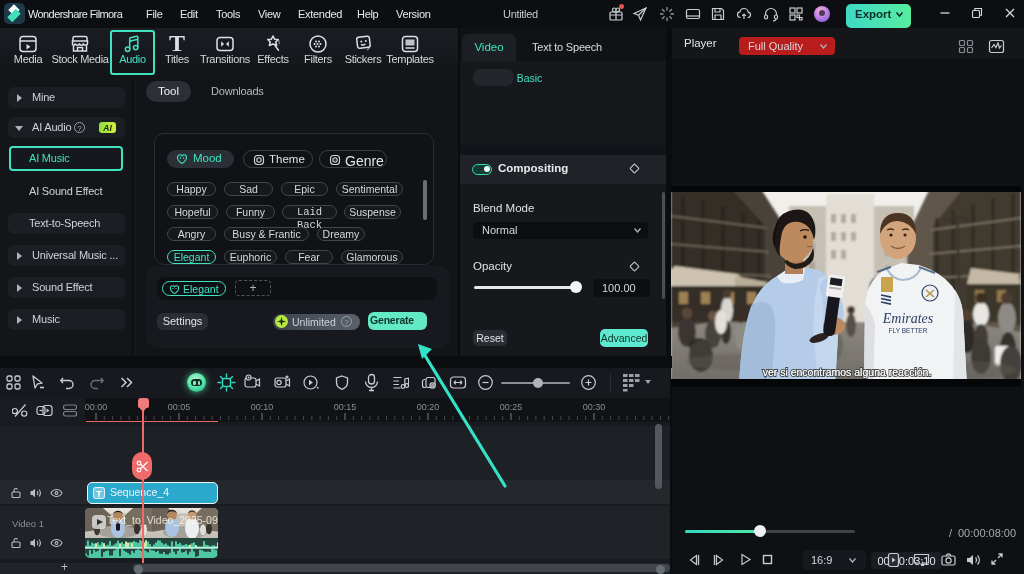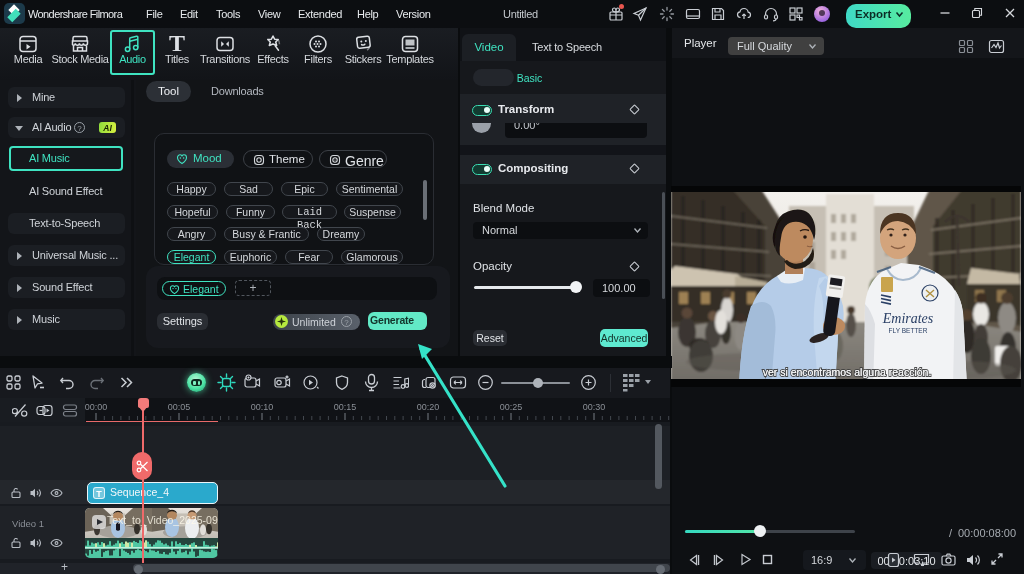--- a/index.html
+++ b/index.html
@@ -68,21 +68,21 @@
     <svg class="abs" style="left:788px;top:6px;" width="16" height="16" viewBox="0 0 16 16" fill="none" stroke="#c9cdd3" stroke-width="1.2">
       <rect x="2" y="2" width="5" height="5"></rect>
         <rect x="9" y="2" width="5" height="5"></rect>
         <rect x="2" y="9" width="5" height="5"></rect>
         <path d="M9 9h2.5v2.5H9zM11.5 11.5H14V14h-2.5z"></path>
     </svg>
     <div class="abs" style="left:814px;top:6px;width:16px;height:16px;border-radius:50%;background:radial-gradient(circle at 40% 30%, #f2b0dc, #a06ae0 70%, #7a4fd0);">
       <div class="abs" style="left:5px;top:4px;width:6px;height:6px;border-radius:50%;background:rgba(48,32,58,.8);"></div>
     </div>
 
-    <div class="abs" style="left:846px;top:4px;width:65px;height:24px;border-radius:10px;background:linear-gradient(90deg,#3fd9c6,#57ec9f);">
+    <div class="abs" style="left:846px;top:4px;width:65px;height:24px;border-radius:5px;background:linear-gradient(90deg,#3fd9c6,#57ec9f);">
       <div class="abs" style="left:9px;top:4px;font-size:11.5px;font-weight:bold;color:#0b2d26;">Export</div>
       <svg class="abs" style="left:49px;top:7px;" width="9" height="7" viewBox="0 0 9 7" fill="none" stroke="#0b2d26" stroke-width="1.5">
           <path d="M1.5 1.5L4.5 5l3-3.5"></path>
         </svg>
     </div>
 
     <svg class="abs" style="left:938px;top:6px;" width="14" height="14" viewBox="0 0 14 14" stroke="#d5d8dc" stroke-width="1.3">
         <path d="M2.5 7h9"></path>
       </svg>
     <svg class="abs" style="left:970px;top:6px;" width="14" height="14" viewBox="0 0 14 14" fill="none" stroke="#d5d8dc" stroke-width="1.1">
@@ -312,34 +312,20 @@
     <div class="abs" style="left:0;top:0;width:206px;height:33px;background:#101216;"></div>
     <div class="abs" style="left:2px;top:6px;width:54px;height:27px;background:#1c1f24;border-radius:6px 6px 0 0;">
       <div class="abs" style="left:0;top:7px;width:54px;text-align:center;font-size:11.5px;color:#3fe3c1;">Video</div>
     </div>
     <div class="abs" style="left:72px;top:13px;font-size:11px;letter-spacing:-0.2px;color:#d8dbdf;">Text to Speech</div>
 
     <div class="abs" style="left:13px;top:41px;width:41px;height:17px;background:#23262c;border-radius:9px;">
       <div class="abs" style="left:0;top:3px;width:41px;text-align:center;font-size:10.5px;color:#3fe3c1;margin-left:36px;">Basic</div>
     </div>
 
-    <div class="abs" style="left:0;top:66px;width:206px;height:51px;background:#1f2227;">
-      <div class="abs toggleon" style="left:12px;top:11px;"></div>
-      <div class="abs" style="left:38px;top:9px;font-size:11.5px;font-weight:bold;color:#e8eaee;">Transform</div>
-      <svg class="abs" style="left:168px;top:9px;" width="13" height="13" viewBox="0 0 13 13" fill="none" stroke="#c3c7cd" stroke-width="1.1">
-          <rect x="3.2" y="3.2" width="6.6" height="6.6" rx="1" transform="rotate(45 6.5 6.5)"></rect>
-        </svg>
-
-      <div class="abs" style="left:12px;top:29px;width:19px;height:22px;overflow:hidden;">
-          <div class="abs" style="left:0;top:-9px;width:19px;height:19px;border-radius:50%;background:#9aa0a8;"></div>
-        </div>
-      <div class="abs" style="left:45px;top:29px;width:142px;height:15px;background:#0c0e11;border-radius:0 0 4px 4px;overflow:hidden;">
-        <div class="abs" style="left:9px;top:-4px;font-size:11px;color:#c3c7cd;">0.00°</div>
-      </div>
-    </div>
 
     <div class="abs" style="left:0;top:117px;width:206px;height:10px;background:#121419;"></div>
 
     <div class="abs" style="left:0;top:127px;width:206px;height:29px;background:#1f2227;">
       <div class="abs toggleon" style="left:12px;top:9px;"></div>
       <div class="abs" style="left:38px;top:7px;font-size:11.5px;font-weight:bold;color:#e8eaee;">Compositing</div>
       <svg class="abs" style="left:168px;top:7px;" width="13" height="13" viewBox="0 0 13 13" fill="none" stroke="#c3c7cd" stroke-width="1.1">
           <rect x="3.2" y="3.2" width="6.6" height="6.6" rx="1" transform="rotate(45 6.5 6.5)"></rect>
         </svg>
     </div>
@@ -372,21 +358,21 @@
     <div class="abs" style="left:202px;top:164px;width:3px;height:107px;background:#4a4f56;border-radius:2px;"></div>
   </div>
 
   <div class="abs" style="left:458px;top:28px;width:2px;height:340px;background:#0a0c0e;"></div>
   <div class="abs" style="left:460px;top:359px;width:206px;height:9px;background:#0c0e11;"></div>
   <div class="abs" style="left:666px;top:28px;width:6px;height:546px;background:#0a0c0e;"></div>
 
   <div class="abs" id="player" style="left:672px;top:28px;width:352px;height:546px;background:#0e1013;">
     <div class="abs" style="left:0;top:0;width:352px;height:30px;background:#14161a;"></div>
     <div class="abs" style="left:12px;top:9px;font-size:11.5px;color:#e4e7ea;">Player</div>
-    <div class="abs" style="left:56px;top:9px;width:96px;height:18px;background:#404040;border-radius:4px;">
+    <div class="abs" style="left:67px;top:9px;width:96px;height:18px;background:#b91c1c;border-radius:4px;">
       <div class="abs" style="left:9px;top:3px;font-size:11px;color:#d5d8dc;">Full Quality</div>
       <svg class="abs" style="left:80px;top:6px;" width="9" height="7" viewBox="0 0 9 7" fill="none" stroke="#aeb3b9" stroke-width="1.3">
           <path d="M1.5 1.5L4.5 5l3-3.5"></path>
         </svg>
     </div>
     <svg class="abs" style="left:286px;top:11px;" width="16" height="15" viewBox="0 0 16 15" fill="none" stroke="#8a8f96" stroke-width="1.2">
       <rect x="1.5" y="1.5" width="5" height="5" rx="1"></rect>
         <rect x="9.5" y="1.5" width="5" height="5" rx="1"></rect>
         <rect x="1.5" y="8.5" width="5" height="5" rx="1"></rect>
         <rect x="9.5" y="8.5" width="5" height="5" rx="1"></rect>

